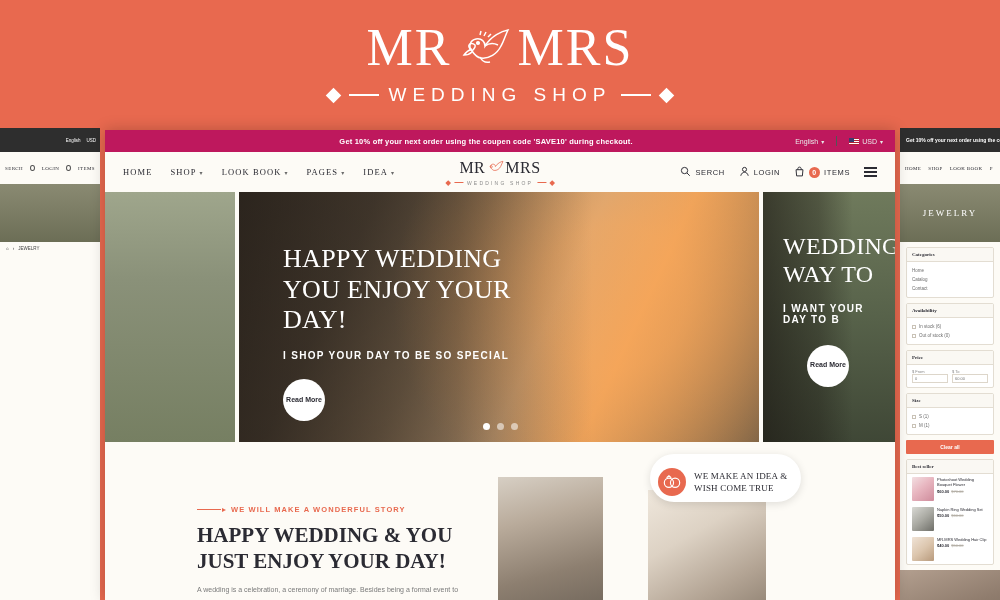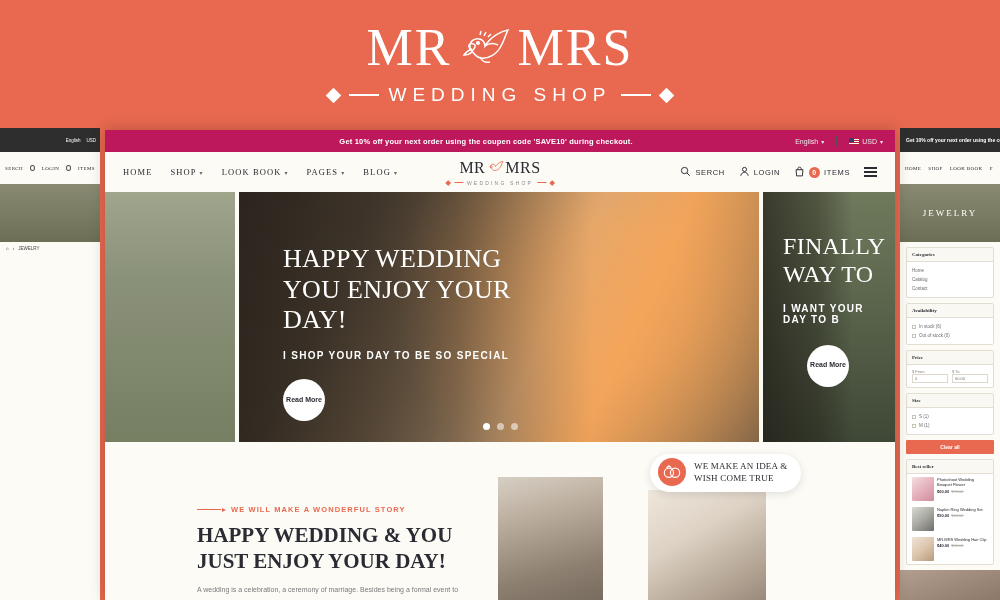--- a/index.html
+++ b/index.html
@@ -234,21 +234,21 @@
   .photo-a {
     position: absolute; left: 393px; top: 35px; width: 105px; height: 143px; overflow: hidden;
     background: linear-gradient(165deg,#d7cfc4 0%,#b9ab9b 30%,#8d7f70 65%,#6c6257 100%);
   }
   .photo-b {
     position: absolute; left: 543px; top: 48px; width: 118px; height: 130px; overflow: hidden;
     background: linear-gradient(150deg,#efe7dc 0%,#ddd2c4 35%,#b3a494 70%,#8b7d6e 100%);
   }
   .badge-pill {
     position: absolute; left: 545px; top: 12px; display: flex; align-items: center; gap: 8px;
-    background: #fff; border-radius: 24px; padding: 4px 14px 6px 8px;
+    background: #fff; border-radius: 24px; padding: 14px 14px 6px 8px;
     box-shadow: 0 2px 9px rgba(0,0,0,.12);
   }
   .rings-ic {
     width: 28px; height: 28px; border-radius: 50%; background: #e8694f;
     display: flex; align-items: center; justify-content: center; flex: 0 0 28px;
   }
   .badge-text {
     font-family: "Liberation Serif", serif; font-size: 9px; color: #2b2b33;
     line-height: 1.35; letter-spacing: .2px; white-space: pre-line;
   }
@@ -441,21 +441,21 @@
       </span>
       <span class="nav-link">
         <span>LOOK BOOK</span>
         <span class="nav-caret">▾</span>
       </span>
       <span class="nav-link">
         <span>PAGES</span>
         <span class="nav-caret">▾</span>
       </span>
       <span class="nav-link">
-        <span>BLOG</span>
+        <span>IDEA</span>
         <span class="nav-caret">▾</span>
       </span>
     </nav>
 
     <div class="logo-center">
       <div class="logo-row">
         <span class="logo-text">MR</span>
         <span>
           <svg width="18" height="15" viewBox="0 0 54 46" fill="none" stroke="#e8694f" stroke-width="2.4">
             <path d="M14 28 C10 24 12 17 18 16 C24 15 27 19 27 23 C33 13 44 8 50 7 C47 13 46 18 43 23 C39 31 31 36 23 35 C19 34.5 16 31 14 28 Z"></path>
@@ -521,21 +521,21 @@
 DAY!</div>
         <div class="slide-sub">I SHOP YOUR DAY TO BE SO SPECIAL</div>
         <div class="read-more-btn">Read
 More</div>
       </div>
     </div>
 
     <div class="slide slide-next">
       <div class="slide-dark-ov"></div>
       <div class="slide-content">
-        <div class="slide-title">FINALLY
+        <div class="slide-title">WEDDING
 WAY TO</div>
         <div class="slide-sub">I WANT YOUR DAY TO B</div>
         <div class="read-more-btn">Read
 More</div>
       </div>
     </div>
 
     <div class="dots">
       <span class="dot"></span>
       <span class="dot inactive"></span>

